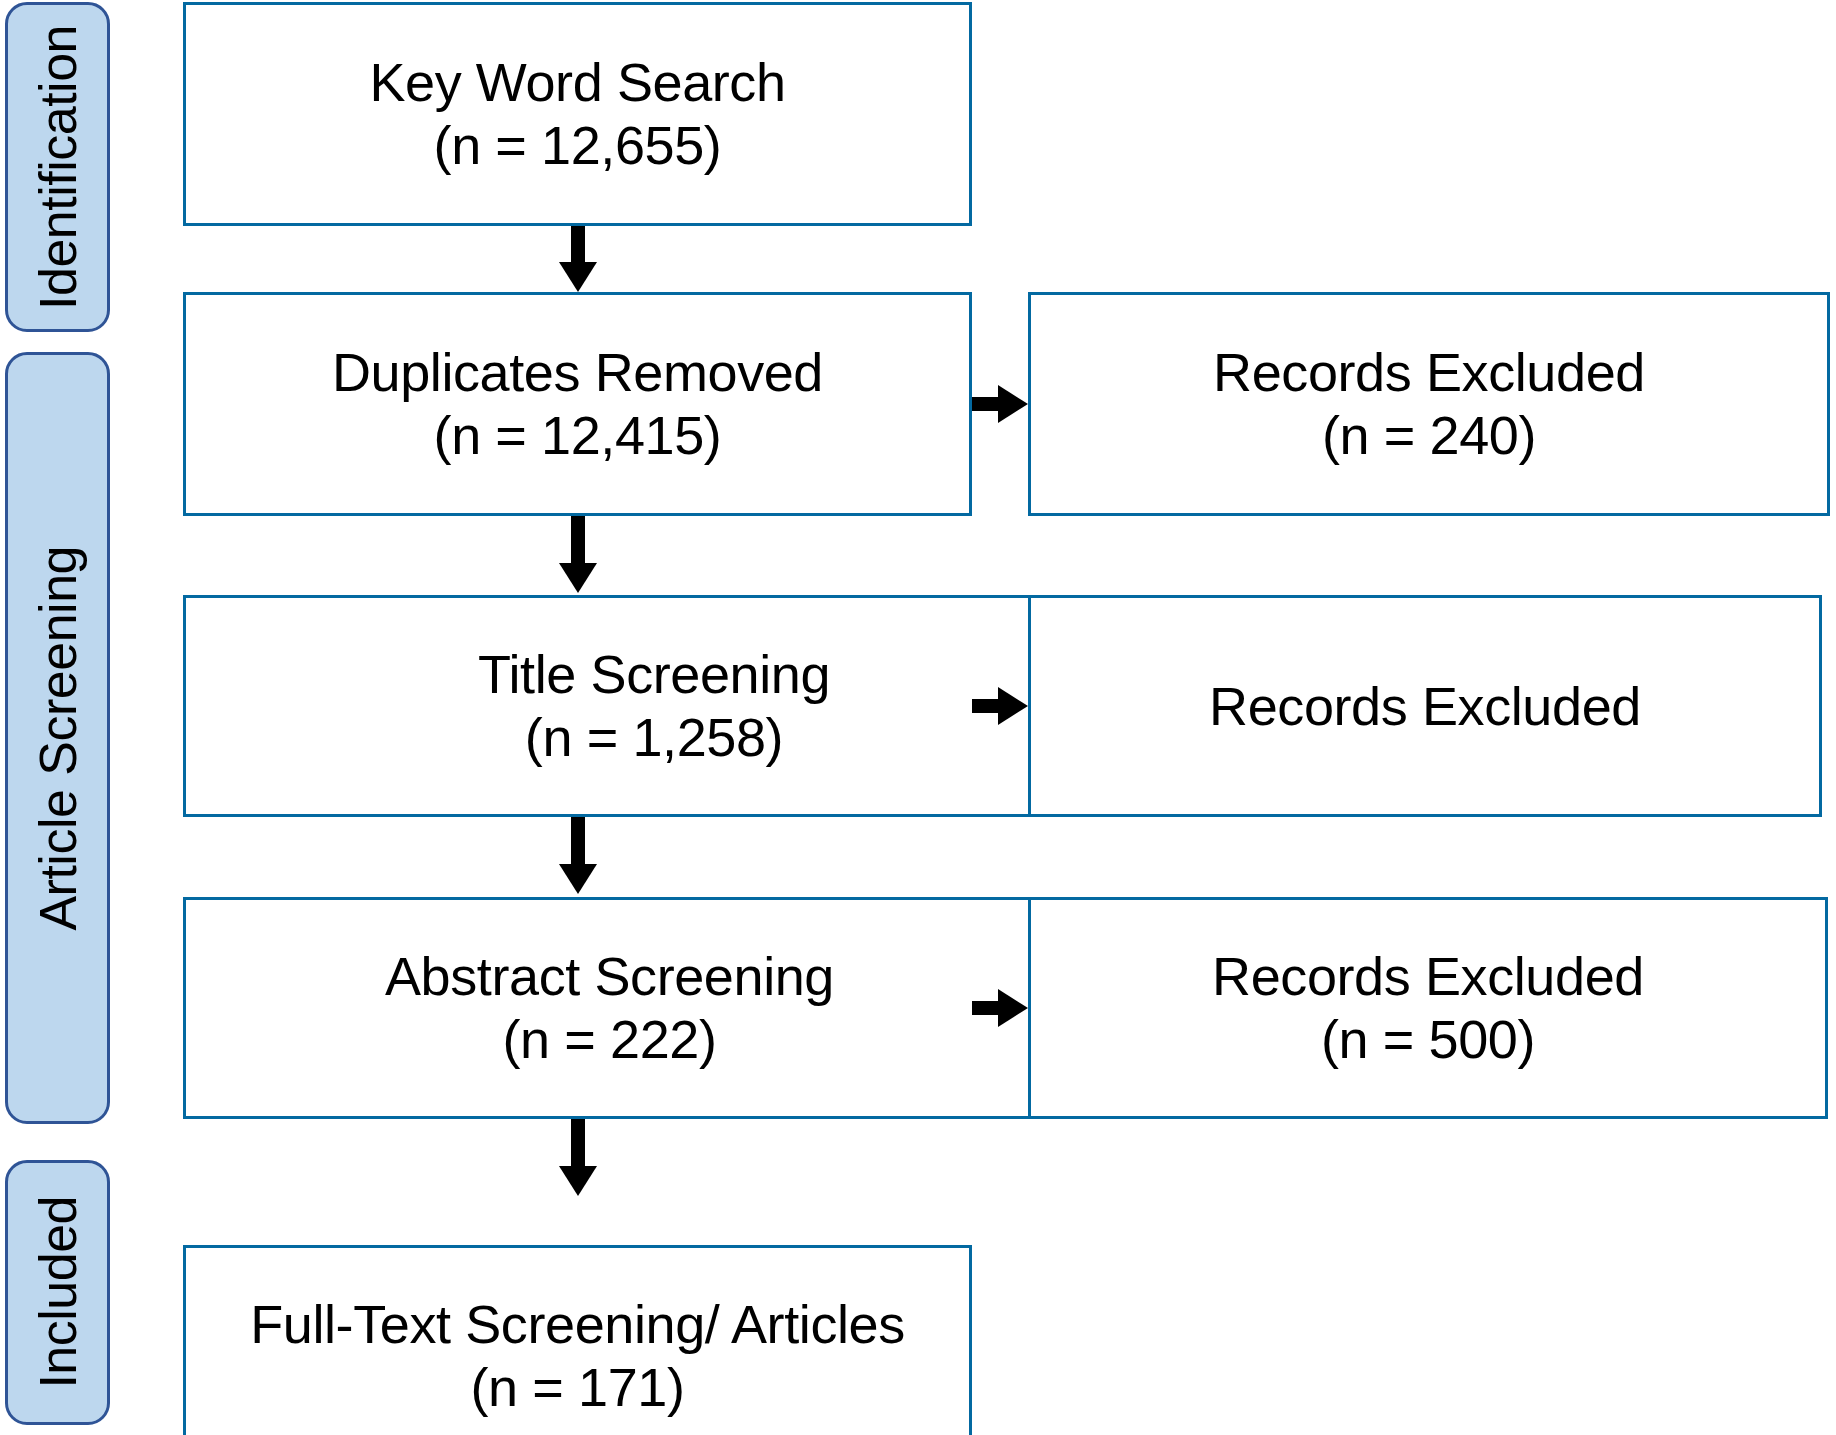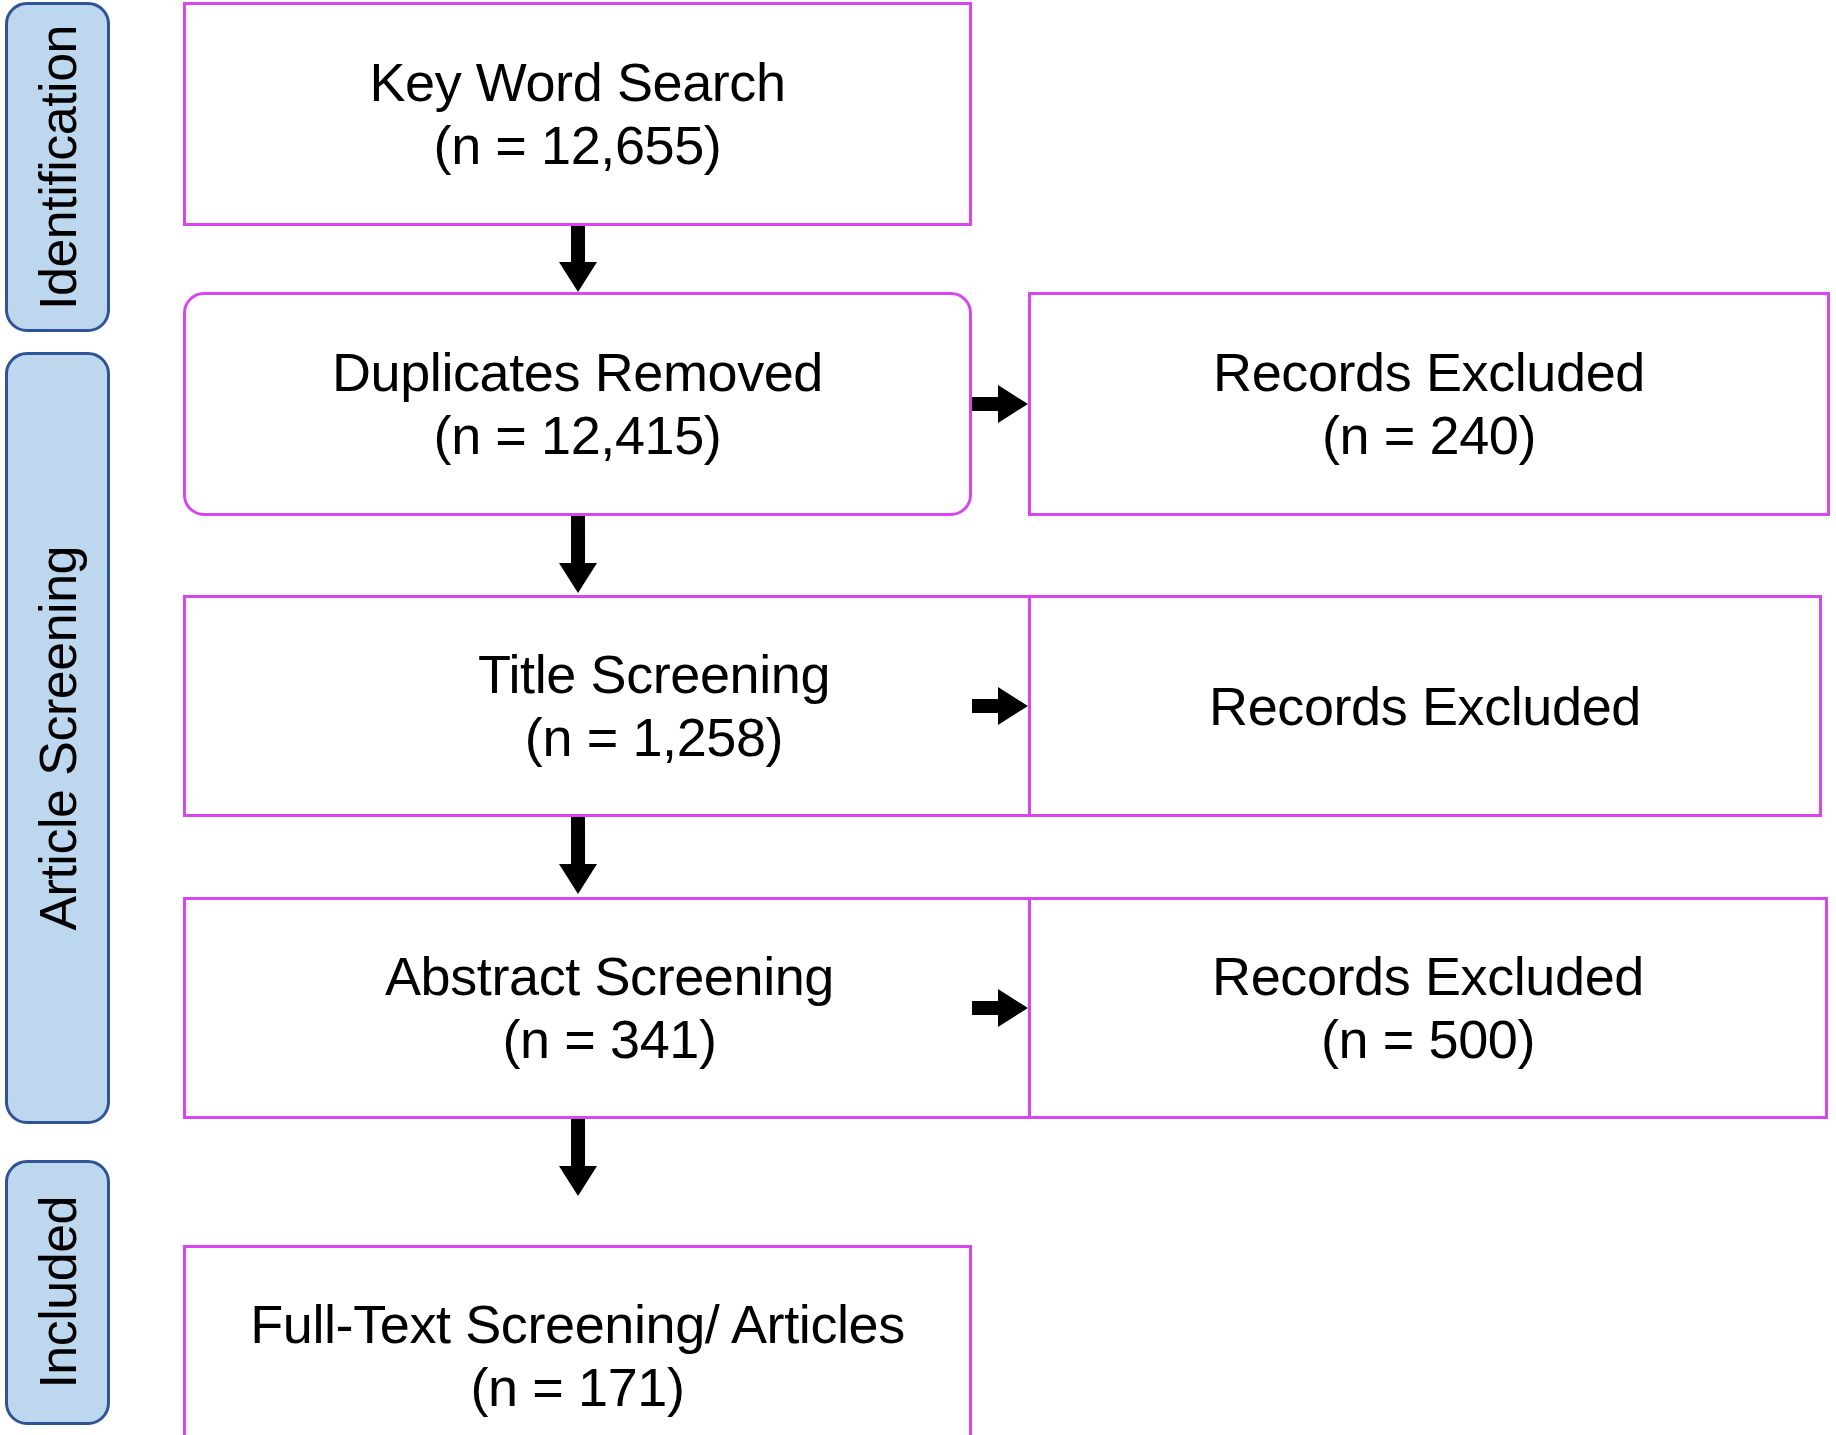--- a/index.html
+++ b/index.html
@@ -36,21 +36,21 @@
     font-size: 52px;
     line-height: 1;
     color: #000000;
     letter-spacing: -0.5px;
   }
 
   
   .flow-box {
     position: absolute;
     background: #ffffff;
-    border: 3px solid #d946ef;
+    border: 3px solid #0369a1;
     box-sizing: border-box;
     display: flex;
     flex-direction: column;
     align-items: center;
     justify-content: center;
     text-align: center;
     padding: 16px 10px;
   }
   .flow-box .box-line {
     font-size: 54px;
@@ -120,33 +120,33 @@
 
   <div class="stage-pill" style="left:5px; top:1160px; width:105px; height:265px;">
     <span class="stage-label">Included</span>
   </div>
 
   <div class="flow-box" style="left:183px; top:2px; width:789px; height:224px;">
     <span class="box-line">Key Word Search</span>
     <span class="box-line">(n = 12,655)</span>
   </div>
 
-  <div class="flow-box" style="left:183px; top:292px; width:789px; height:224px;border-radius:21px;">
+  <div class="flow-box" style="left:183px; top:292px; width:789px; height:224px;">
     <span class="box-line">Duplicates Removed</span>
     <span class="box-line">(n = 12,415)</span>
   </div>
 
   <div class="flow-box" style="left:183px; top:595px; width:942px; height:222px;">
     <span class="box-line">Title Screening</span>
     <span class="box-line">(n = 1,258)</span>
   </div>
 
   <div class="flow-box" style="left:183px; top:897px; width:853px; height:222px;">
     <span class="box-line">Abstract Screening</span>
-    <span class="box-line">(n = 341)</span>
+    <span class="box-line">(n = 222)</span>
   </div>
 
   <div class="flow-box" style="left:183px; top:1198px; width:789px; height:222px;margin-top:47px;">
     <span class="box-line">Full-Text Screening/ Articles</span>
     <span class="box-line">(n = 171)</span>
   </div>
 
   <div class="flow-box" style="left:1028px; top:292px; width:802px; height:224px;">
     <span class="box-line">Records Excluded</span>
     <span class="box-line">(n = 240)</span>

